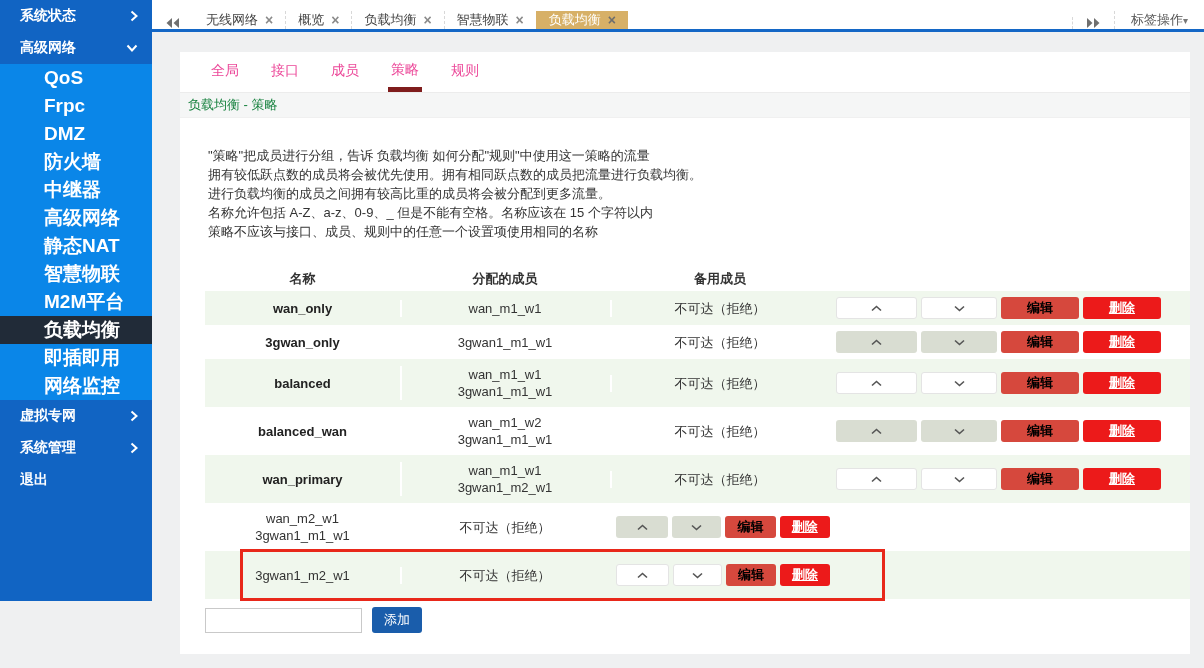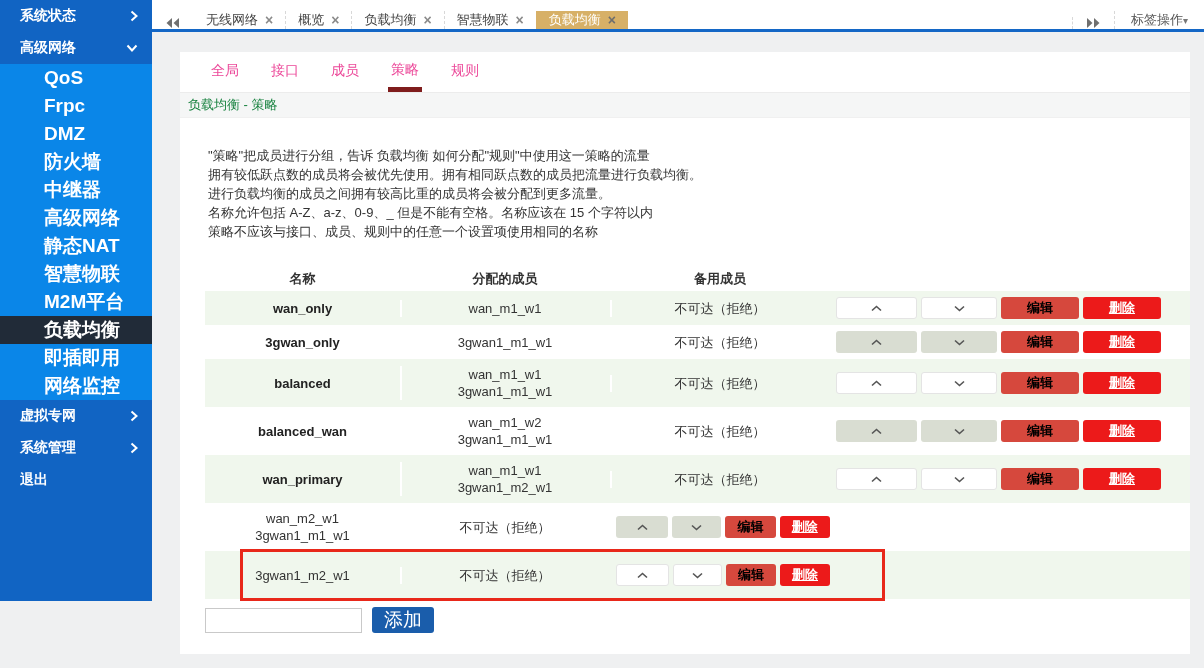--- a/index.html
+++ b/index.html
@@ -66,21 +66,21 @@
   .btn.edit { width:78px; background:#d6483d; color:#000000; font-weight:600; }
   .btn.del { width:78px; background:#ec1a1a; color:#fff; font-weight:600;text-decoration:underline; }
 
   .hl-box { position:absolute; left:35px; width:645px; height:52px; border:3px solid #e8281a;
             pointer-events:none; }
 
   .add-row { margin:8px 0 0 25px; display:flex; align-items:center; }
   .add-input { width:157px; height:25px; border:1px solid #c9c9c9; padding:0 6px; font-size:13px;
                font-family:inherit; }
   .add-btn { margin-left:10px; height:26px; padding:0 12px; background:#1a5dab; color:#fff; border:none;
-             border-radius:3px; font-size:19px; font-family:inherit; cursor:pointer; }
+             border-radius:3px; font-size:13px; font-family:inherit; cursor:pointer; }
   svg { display:block; }
 </style>
 </head>
 <body>
 
 <aside class="sidebar">
   <div id="side-top">
       <div class="side-item">
         <span>系统状态</span>
         <span class="chev">

